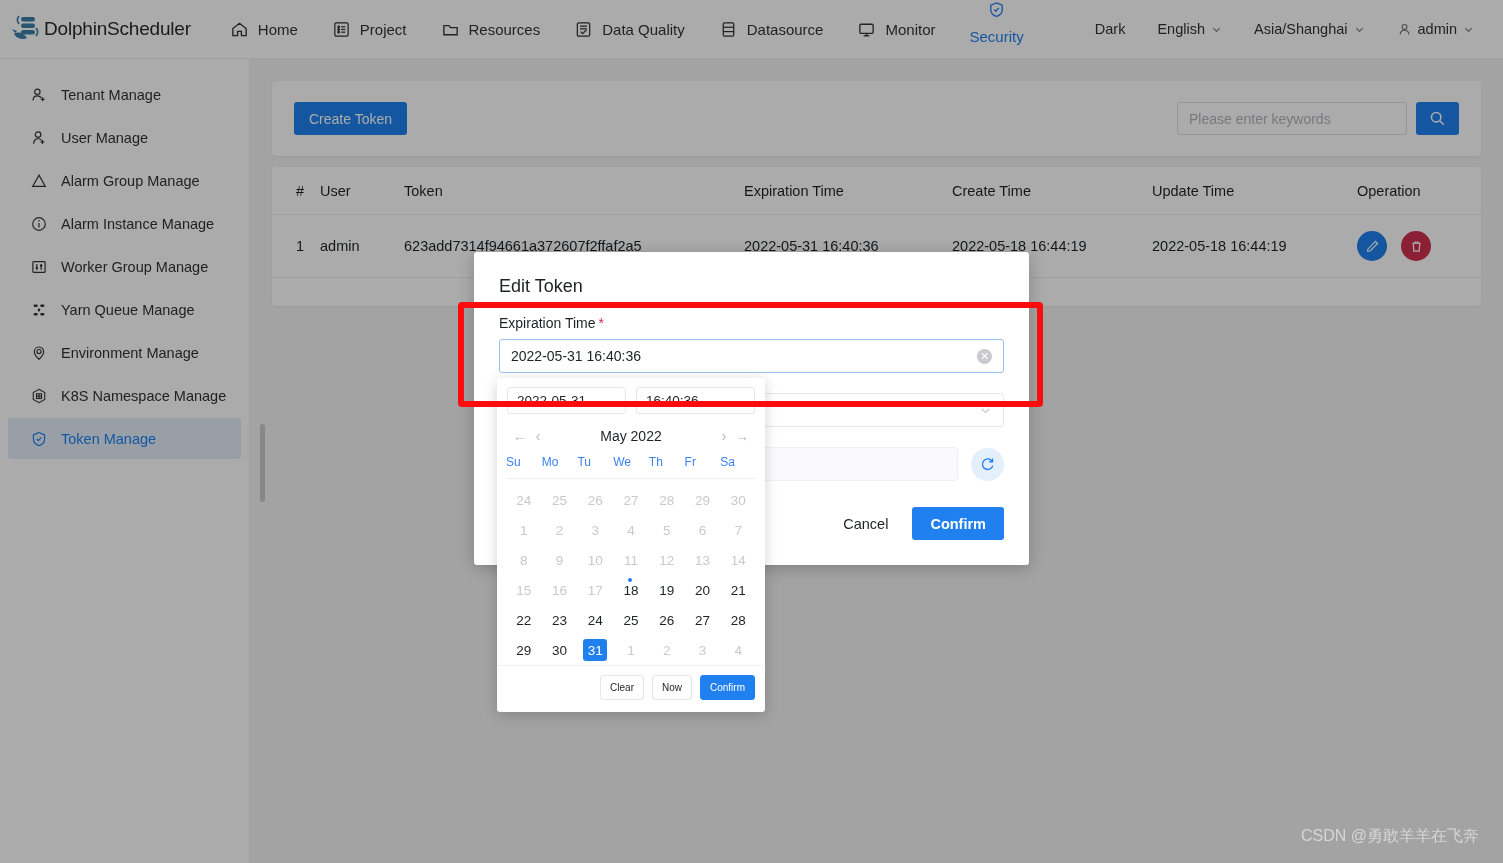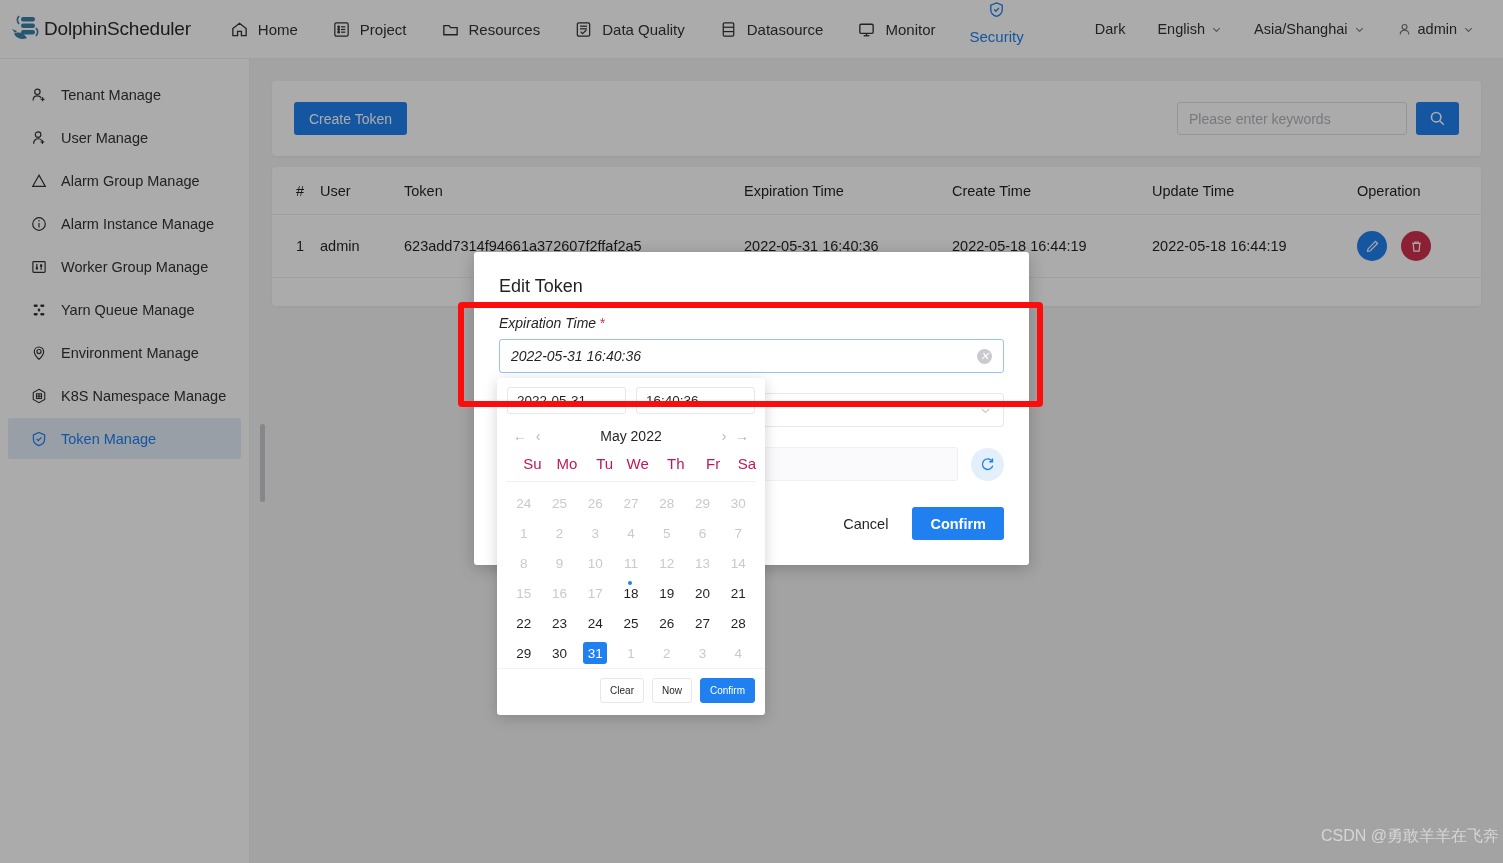--- a/index.html
+++ b/index.html
@@ -123,21 +123,21 @@
 
   
   .modal {
     position: absolute; left: 474px; top: 252px;
     width: 555px; background: #fff; border-radius: 3px;
     z-index: 60; box-shadow: 0 3px 16px rgba(0,0,0,.22);
   }
   .modal-title {
     font-size: 18px; color: #1f2225; padding: 24px 25px 18px 25px;
   }
-  .modal-body { padding: 0 25px 0 25px; position: relative; font-style: italic; }
+  .modal-body { padding: 0 25px 0 25px; position: relative; }
   .field-label { font-size: 14px; color: #1f2225; margin-bottom: 8px; }
   .req { color: #d03050; margin-left: 3px; }
   .dt-input {
     height: 34px; border: 1px solid #95c3f5; border-radius: 3px;
     display: flex; align-items: center; padding: 0 11px;
     font-size: 14px; color: #1f2225; justify-content: space-between;
     background:#fff;
   }
   .clear-dot {
     width: 15px; height: 15px; border-radius: 50%; background: #c9c9cf;
@@ -189,21 +189,21 @@
   }
   .dp-head {
     display: flex; align-items: center; padding: 6px 14px 8px 14px;
     font-size: 14px; color: #1f2225;
   }
   .dp-arrow { color: #b5b5bb; cursor: pointer; font-size: 14px; width: 18px; text-align: center; }
   .dp-month { flex: 1; text-align: center; }
   .dp-grid { padding: 0 9px; }
   .dp-week, .dp-days { display: grid; grid-template-columns: repeat(7, 1fr); }
   .dp-week div {
-    text-align: right; font-size: 15px; color: #be185d;
+    text-align: left; font-size: 12px; color: #3b82f6;
     padding: 3px 0 9px 0;
   }
   .dp-sep { height: 1px; background: #f0f0f4; margin: 0 0 6px 0; }
   .dp-day {
     height: 30px; display: flex; align-items: center; justify-content: center;
     font-size: 13.5px; color: #1f2225; cursor: pointer; position: relative;
   }
   .dp-day .cell {
     width: 24px; height: 22px; display:flex; align-items:center;
     justify-content:center; border-radius: 3px;
@@ -227,21 +227,21 @@
 
   
   .red-box {
     position: absolute; left: 458px; top: 302px;
     width: 585px; height: 105px;
     border: 6px solid #fc0d0d; border-radius: 4px;
     z-index: 80; pointer-events: none;
   }
 
   .watermark {
-    position: absolute; right: 4px; bottom: 16px; z-index: 90;
+    position: absolute; right: 24px; bottom: 16px; z-index: 90;
     font-size: 16px; color: #d6d6d6;
   }
 </style>
 </head>
 <body>
 
 <div id="root">
 
   <div id="page">
 

